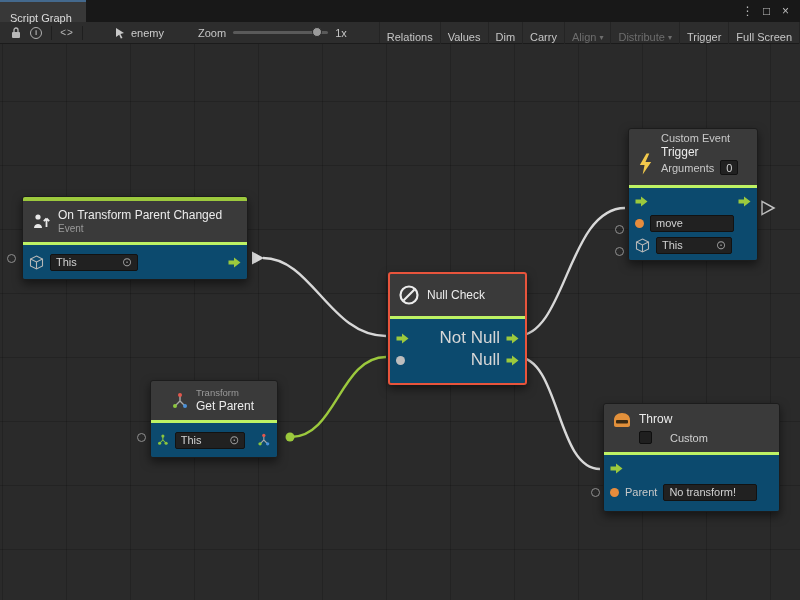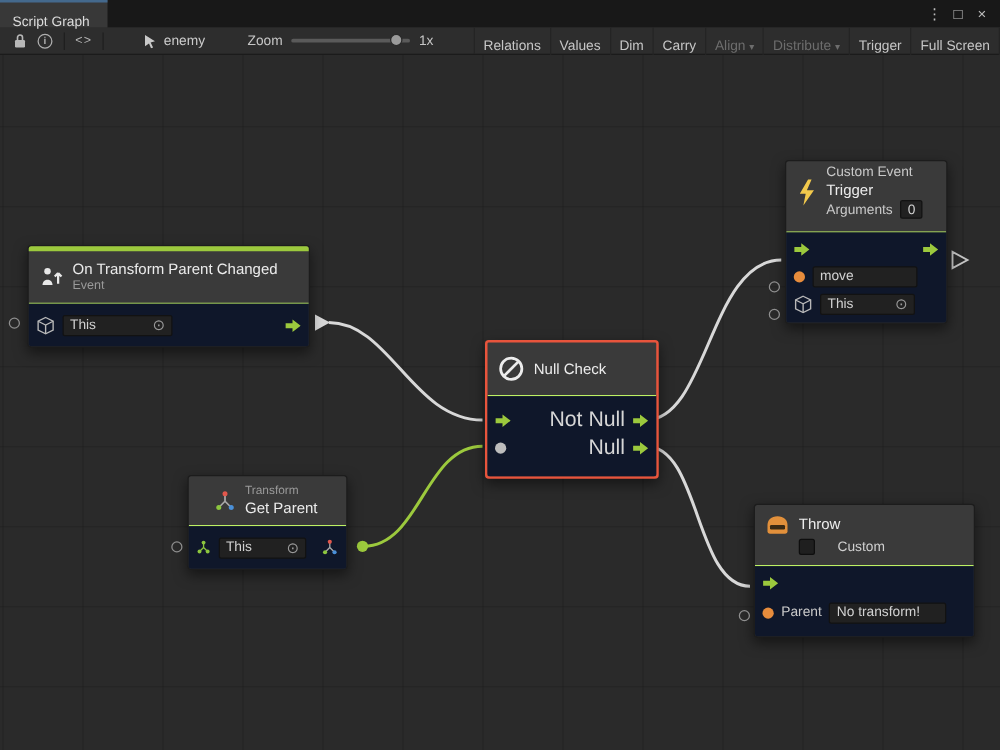--- a/index.html
+++ b/index.html
@@ -46,21 +46,21 @@
   
   .node { position: absolute; background: #3a3a3a; border: 1px solid #1c1c1c; border-radius: 3px;
     box-shadow: 0 4px 10px rgba(0,0,0,.5); color: #e4e4e4; }
   .node.selected { border: 2px solid #E8543C; }
   .flow-bar { height: 4px; background: #9CC93D; border-radius: 2px 2px 0 0; }
   .hdr { display: flex; align-items: center; gap: 7px; padding: 7px 8px; }
   .hdr-title { font-size: 12px; color: #ececec; line-height: 15px; white-space: nowrap; }
   .hdr-sub { font-size: 10px; color: #9a9a9a; line-height: 12px; }
   .hdr-cat { font-size: 9.5px; color: #9a9a9a; line-height: 12px; }
   .hdr-cat2 { font-size: 11px; color: #c9c9c9; line-height: 13px; }
-  .body { background: #0f172a; border-top: 1px solid #bef264; border-radius: 0 0 2px 2px; padding: 4px 0; }
+  .body { background: #0c4a6e; border-top: 3px solid #bef264; border-radius: 0 0 2px 2px; padding: 4px 0; }
   .row { display: flex; align-items: center; gap: 6px; height: 22px; padding: 0 6px; position: relative; }
   .spacer { flex: 1; }
   .row-label { font-size: 11px; color: #c9c9c9; white-space: nowrap; }
   .out-label { font-size: 17px; color: #d6d6d6; white-space: nowrap; }
   .field { background: #212121; border: 1px solid #121212; border-radius: 2px; height: 17px;
     display: inline-flex; align-items: center; gap: 4px; padding: 0 5px; font-size: 11px; color: #d2d2d2;
     white-space: nowrap; }
   .target-glyph { color: #9a9a9a; font-size: 12px; line-height: 1; }
   .port-circle { position: absolute; width: 9px; height: 9px; border: 1px solid #8f8f8f;
     border-radius: 50%; background: transparent; }
@@ -256,21 +256,21 @@
           <circle cx="9" cy="3" r="2.2" fill="#E2574C"></circle>
           <circle cx="4" cy="14" r="2.2" fill="#8CC63E"></circle>
           <circle cx="14" cy="14" r="2.2" fill="#4A90D9"></circle>
         </svg>
       </div>
     </div>
     <span class="port-circle" style="left:-14px;top:52px"></span>
   </div>
 
   <div class="node" style="left:628px;top:84px;width:130px">
-    <div class="hdr" style="align-items:center;padding:3px 8px 10px">
+    <div class="hdr" style="align-items:flex-end;padding:3px 8px 10px">
       <svg width="17" height="22" viewBox="0 0 18 22">
         <path d="M10 0 L3 12 H8 L6 22 L15 9 H9 L13 0 Z" fill="#F2C94C"></path>
       </svg>
       <div style="flex:1">
         <div class="hdr-cat2">Custom Event</div>
         <div class="hdr-title">Trigger</div>
         <div class="args-row">
           <span class="row-label">Arguments</span>
           <span class="field args-field">0</span>
         </div>

